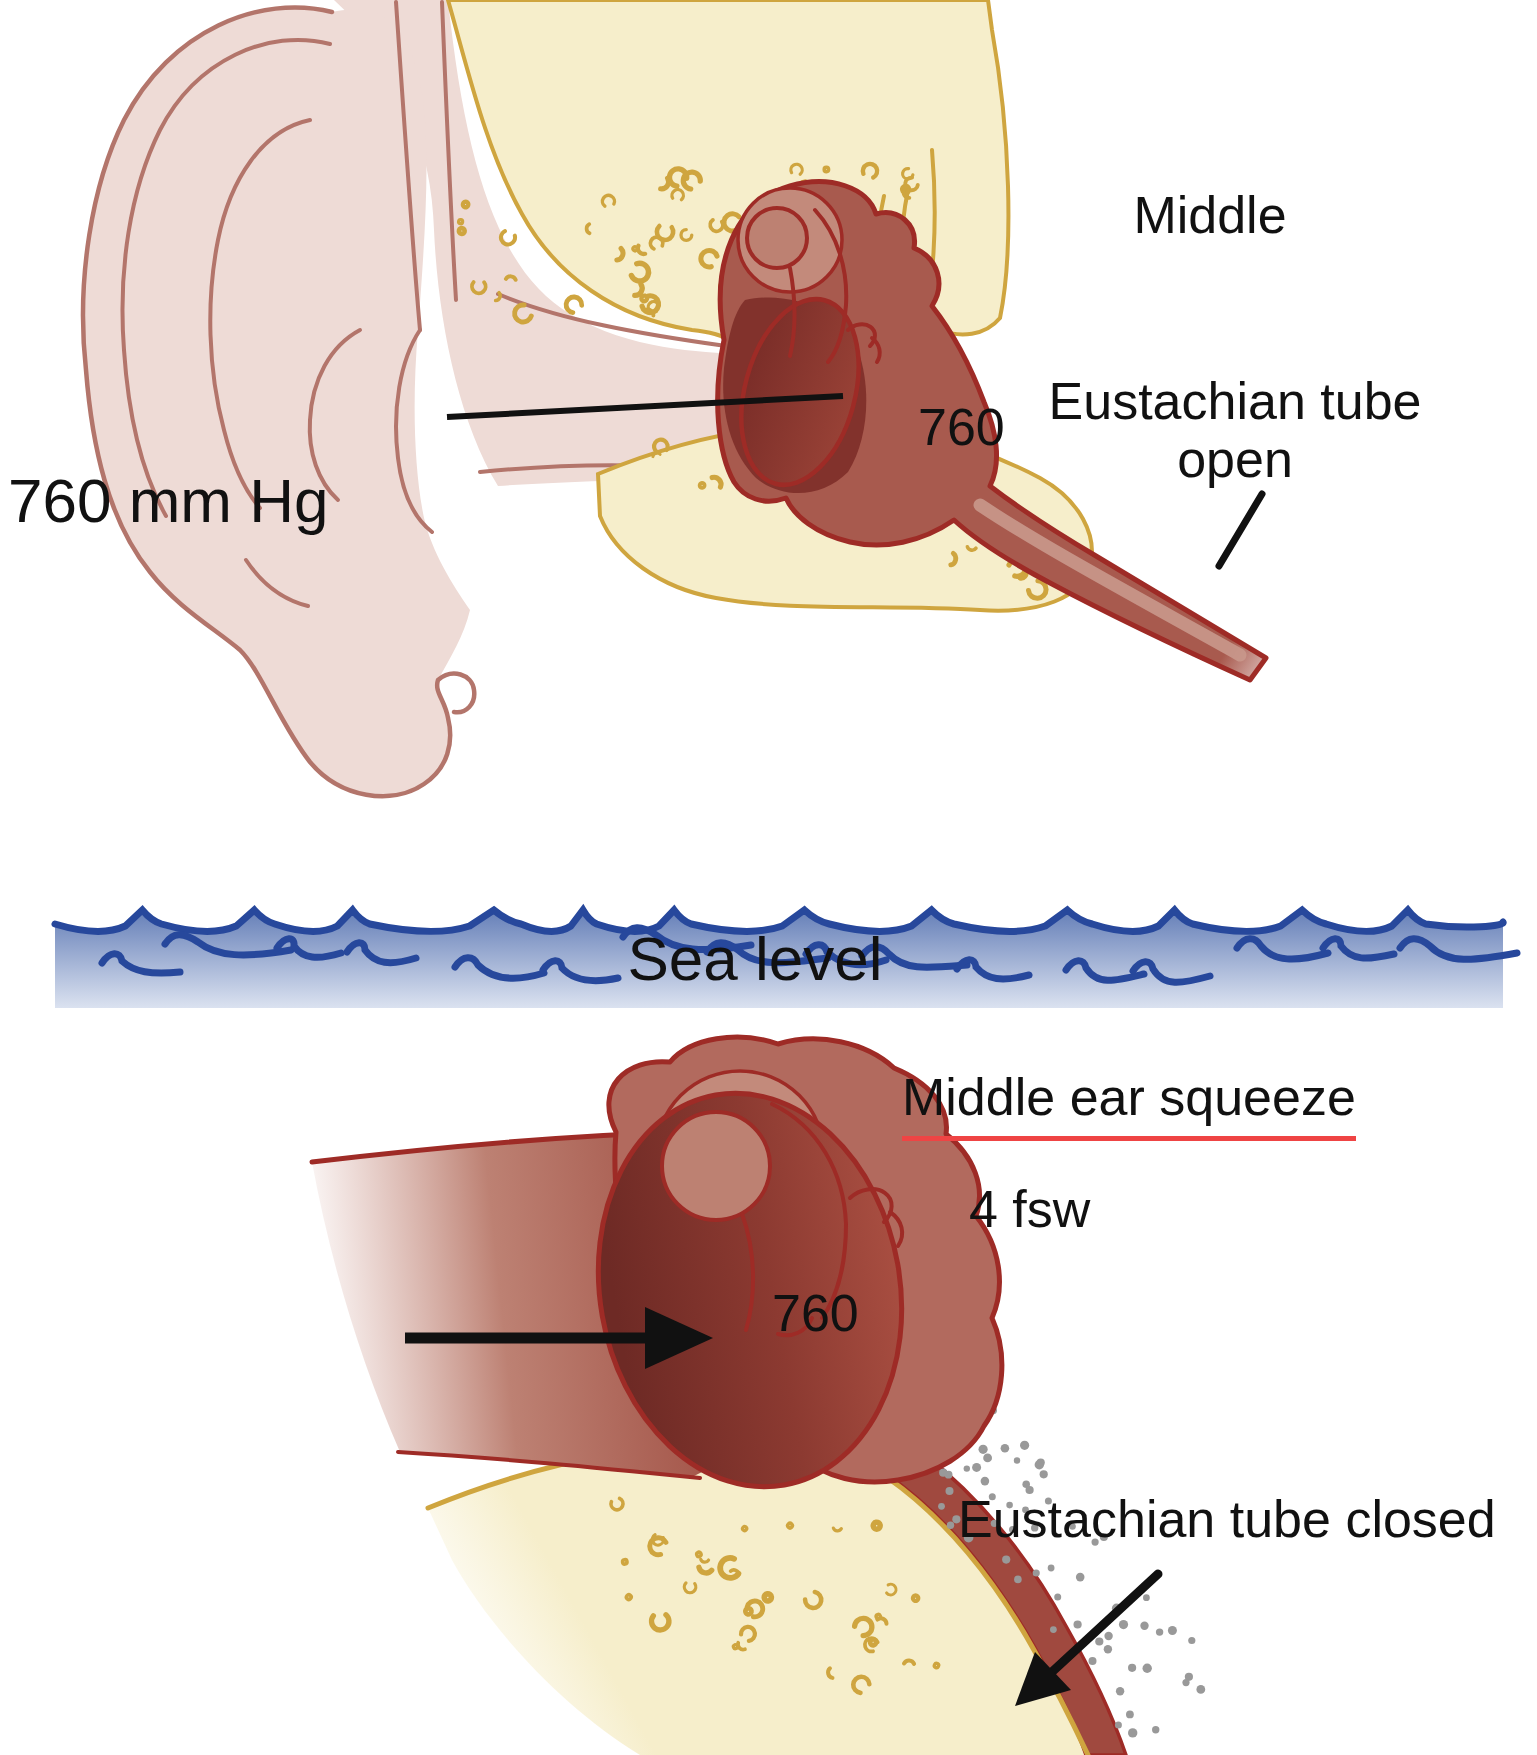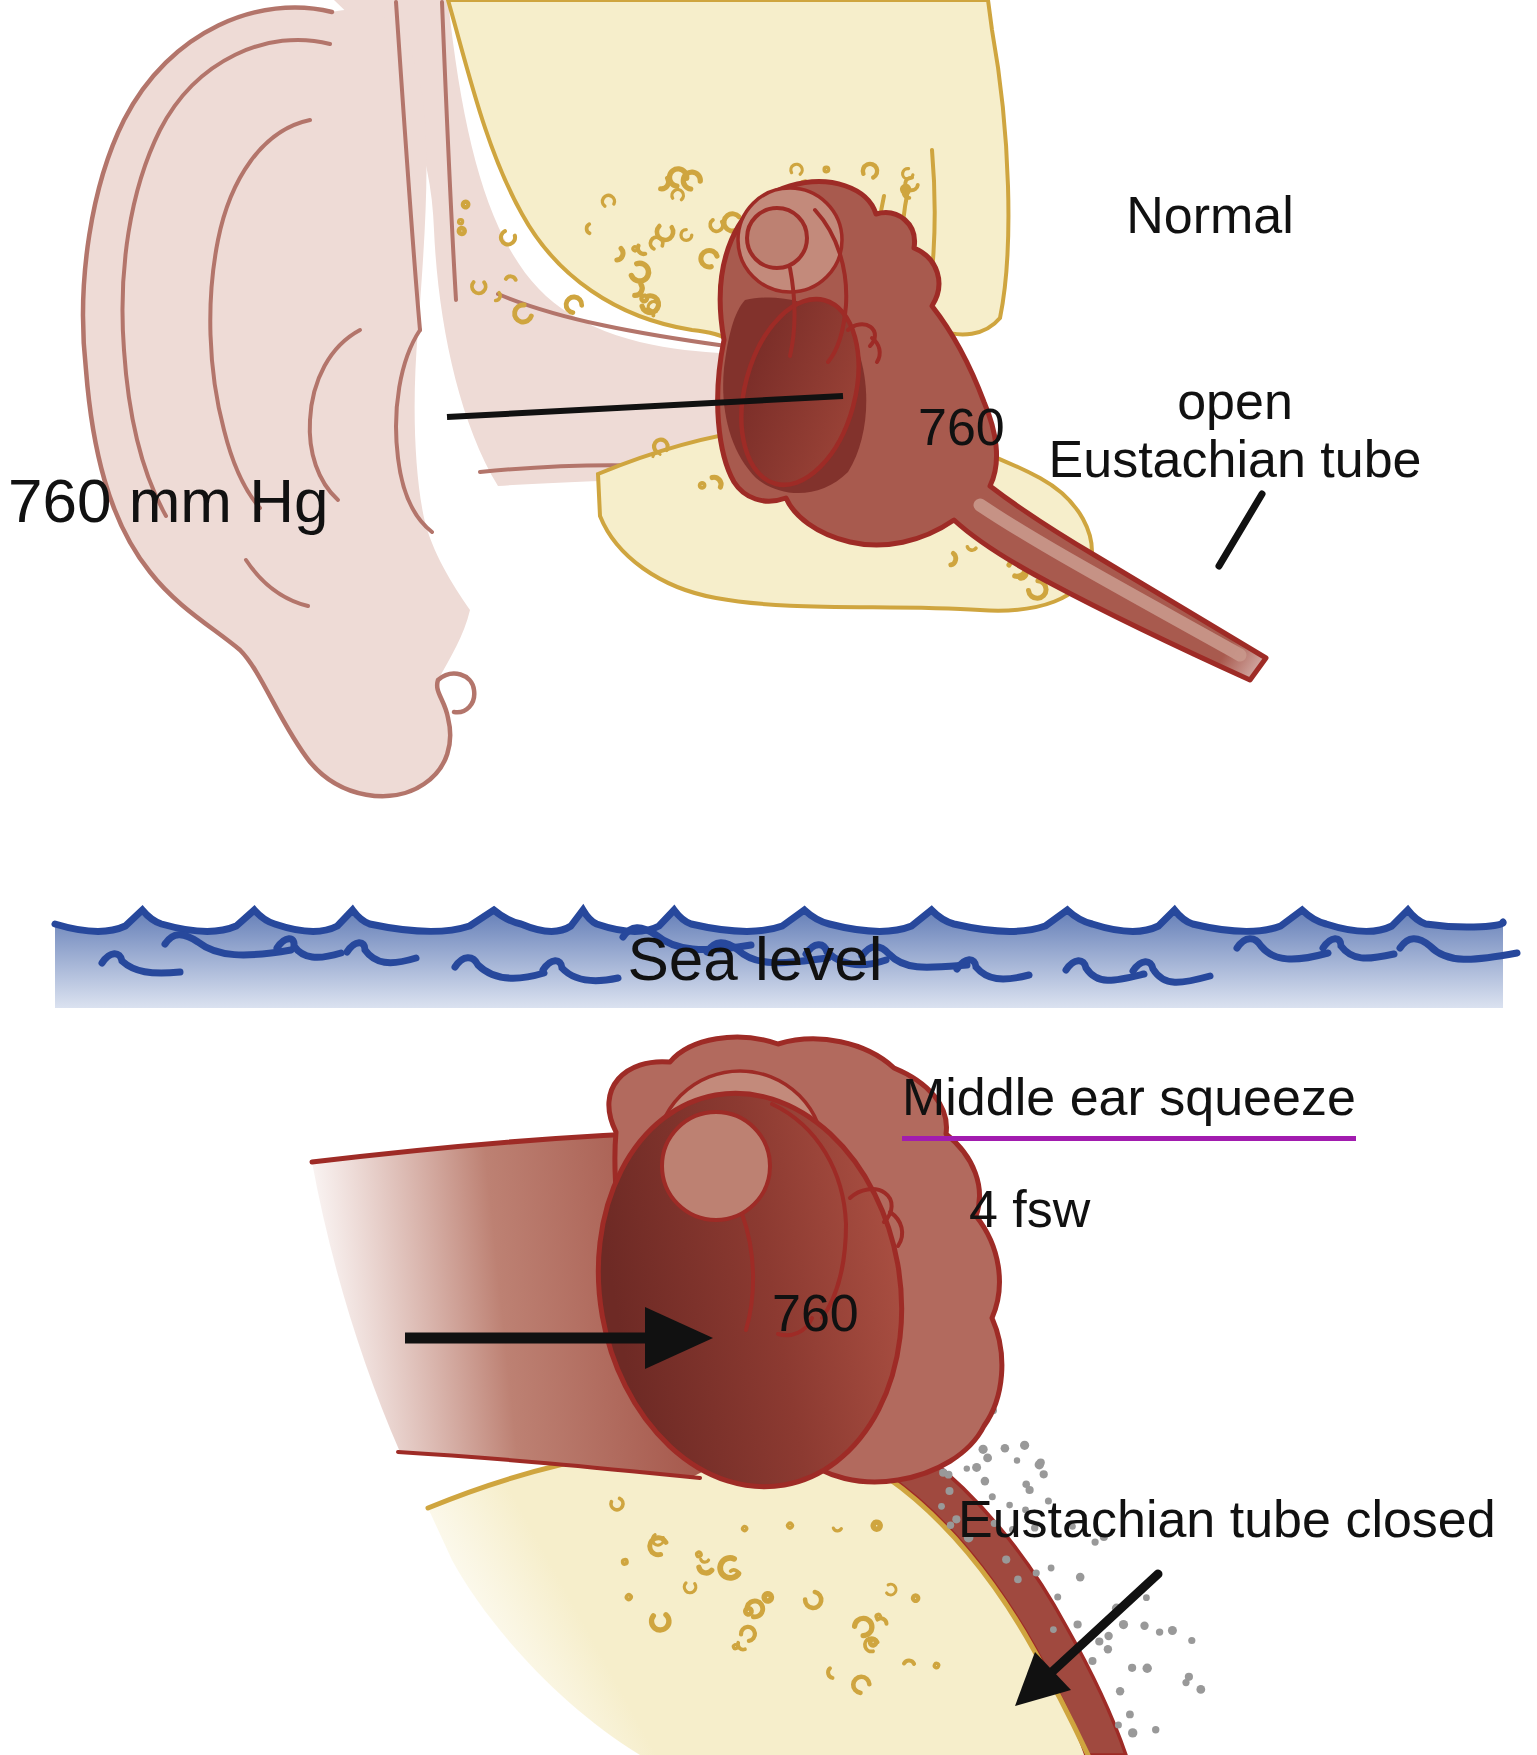--- a/index.html
+++ b/index.html
@@ -3,21 +3,21 @@
 <meta charset="utf-8">
 <style>
   html,body{margin:0;padding:0;background:#ffffff;}
   #stage{position:relative;width:1537px;height:1755px;background:#fff;overflow:hidden;
          font-family:"Liberation Sans", sans-serif;color:#111;}
   #art{position:absolute;left:0;top:0;}
   .lbl{position:absolute;color:var(--text);line-height:1.12;white-space:nowrap;}
   .c{text-align:center;}
   .f52{font-size:52px;}
   .f54{font-size:62px;}
-  .underlined{border-bottom:5px solid #a21caf;padding-bottom:10px;}
+  .underlined{border-bottom:5px solid #ef4444;padding-bottom:10px;}
   .sq{fill:none;stroke:var(--bone-line);stroke-width:4;stroke-linecap:round;}
   .curl{fill:none;stroke:var(--wave);stroke-width:7;stroke-linecap:round;}
   .oss{fill:none;stroke:var(--tissue-line);stroke-width:4;stroke-linecap:round;}
   .skinln{fill:none;stroke:var(--skin-line);stroke-width:4;stroke-linecap:round;}
 </style>
 </head>
 <body>
 
 <div id="stage">
 
@@ -356,27 +356,27 @@
     <line x1="1158" y1="1574" x2="1053" y2="1671" stroke="#111" stroke-width="9" stroke-linecap="round"></line>
     <polygon points="1015,1706 1035,1652 1071,1690" fill="#111"></polygon>
   </g>
 </svg>
 
 <div class="lbl f54" style="left:8px;top:466px;">760 mm Hg</div>
 
 <div class="lbl f52 c" style="left:200px;top:333px;width:250px;">
 </div>
 
-<div class="lbl f52 c" style="left:1085px;top:186px;width:250px;">Normal</div>
+<div class="lbl f52 c" style="left:1085px;top:186px;width:250px;">Middle</div>
 
 <div class="lbl f52" style="left:918px;top:398px;">760</div>
 
 <div class="lbl f52 c" style="left:1035px;top:372px;width:400px;">
+  <div>Eustachian tube</div>
   <div>open</div>
-  <div>Eustachian tube</div>
 </div>
 
 <div class="lbl f54 c" style="left:555px;top:924px;width:400px;">Sea level</div>
 
 <div class="lbl f52 underlined" style="left:902px;top:1068px;">Middle ear squeeze</div>
 
 <div class="lbl f52" style="left:969px;top:1180px;">4 fsw</div>
 
 
 <div class="lbl f52" style="left:772px;top:1284px;">760</div>

